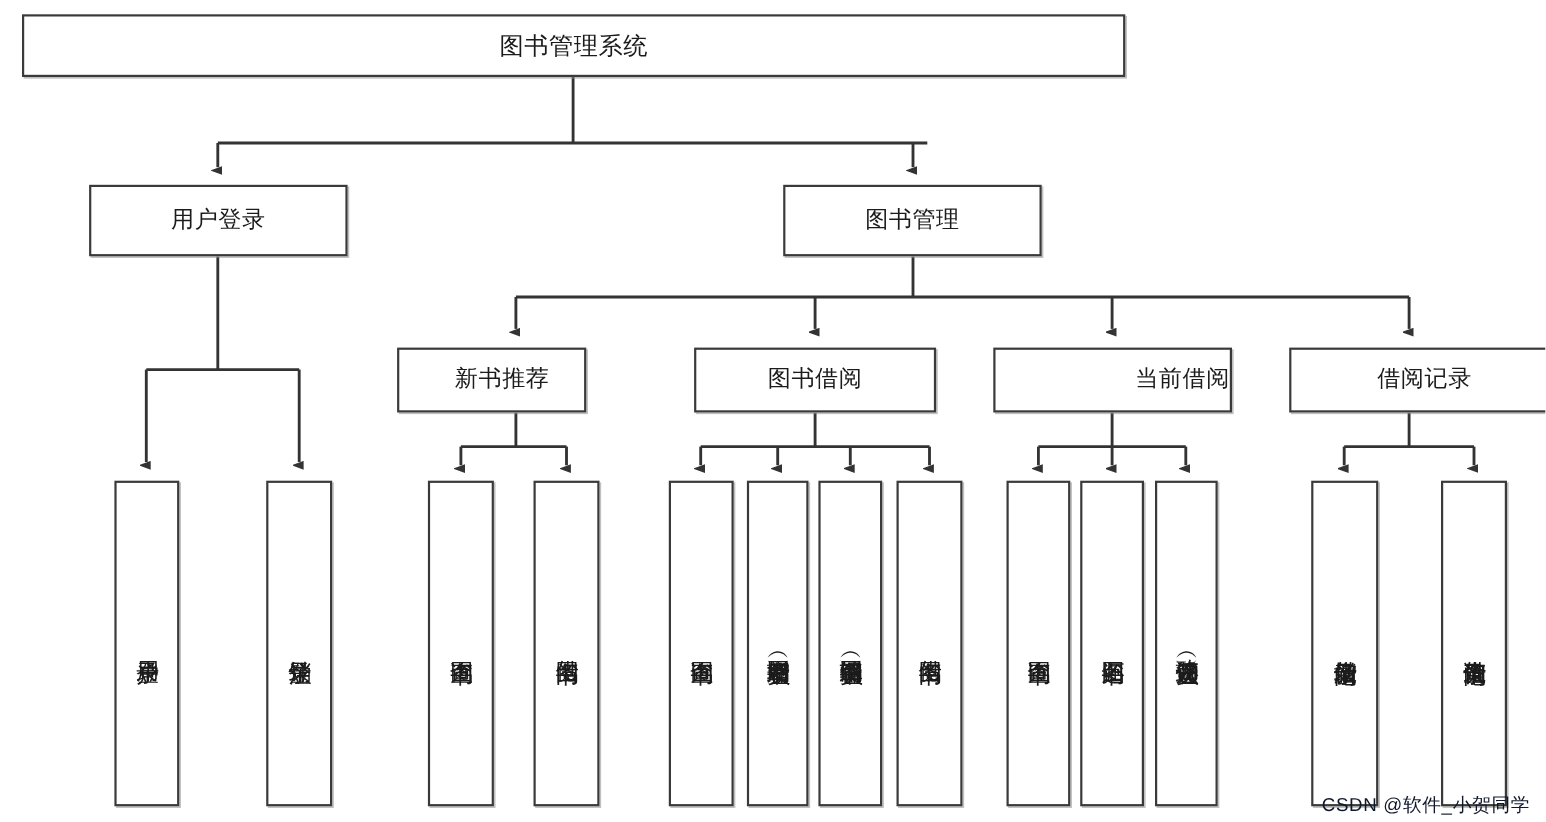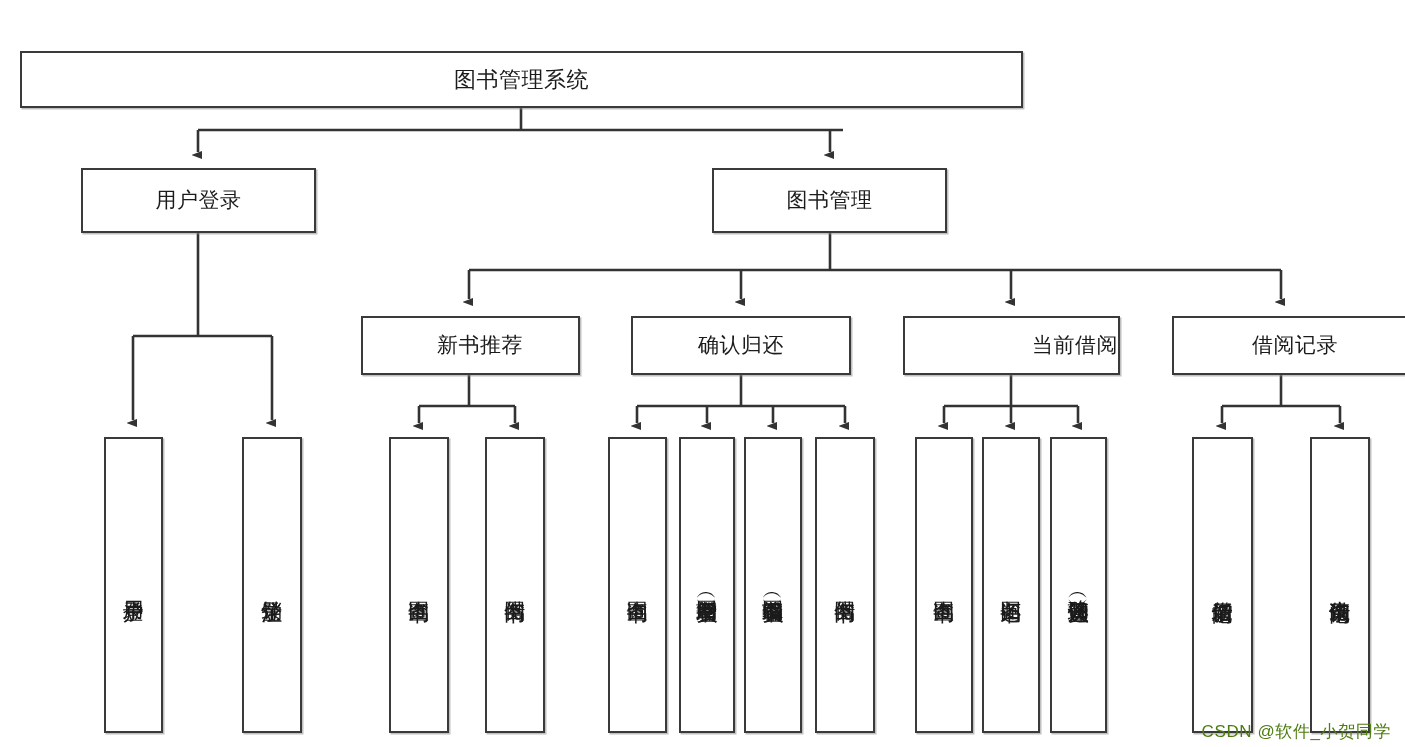--- a/index.html
+++ b/index.html
@@ -54,21 +54,21 @@
     text-orientation: upright;
     display: block;
     max-height: 100%;
   }
   .node.root { font-size: 22px; }
   .watermark {
     position: absolute;
     right: 14px;
     bottom: 4px;
     font-size: 17px;
-    color: #4d7c0f;
+    color: #0f172a;
     letter-spacing: 0.6px;
     white-space: nowrap;
     pointer-events: none;
   }
 </style>
 </head>
 <body>
 
 <div id="canvas">
 
@@ -115,36 +115,36 @@
       <path d="M1011,406 L1011,423" marker-end="url(#arrow)"></path>
       <path d="M1078,406 L1078,423" marker-end="url(#arrow)"></path>
 
       <path d="M1281,375 L1281,406"></path>
       <path d="M1222,406 L1340,406"></path>
       <path d="M1222,406 L1222,423" marker-end="url(#arrow)"></path>
       <path d="M1340,406 L1340,423" marker-end="url(#arrow)"></path>
     </g>
   </svg>
 
-  <div class="node horizontal root" style="left:20px; top:13px; width:1003px; height:57px;margin-top:38px;">
+  <div class="node horizontal root" style="left:20px; top:13px; width:1003px; height:57px;">
     <span class="label">图书管理系统</span>
   </div>
 
   <div class="node horizontal" style="left:81px; top:168px; width:235px; height:65px;">
     <span class="label">用户登录</span>
   </div>
   <div class="node horizontal" style="left:712px; top:168px; width:235px; height:65px;">
     <span class="label">图书管理</span>
   </div>
 
-  <div class="node horizontal" style="left:361px; top:316px; width:219px; height:59px;padding-left:19px;">
+  <div class="node horizontal" style="left:361px; top:316px; width:172px; height:59px;padding-left:19px;">
     <span class="label">新书推荐</span>
   </div>
   <div class="node horizontal" style="left:631px; top:316px; width:220px; height:59px;">
-    <span class="label">确认归还</span>
+    <span class="label">图书借阅</span>
   </div>
   <div class="node horizontal" style="left:903px; top:316px; width:217px; height:59px;justify-content:flex-end;">
     <span class="label">当前借阅</span>
   </div>
   <div class="node horizontal" style="left:1172px; top:316px; width:246px; height:59px;">
     <span class="label">借阅记录</span>
   </div>
 
   <div class="node vertical" style="left:104px; top:437px; width:59px; height:296px;">
     <span class="label">用户登录</span>

